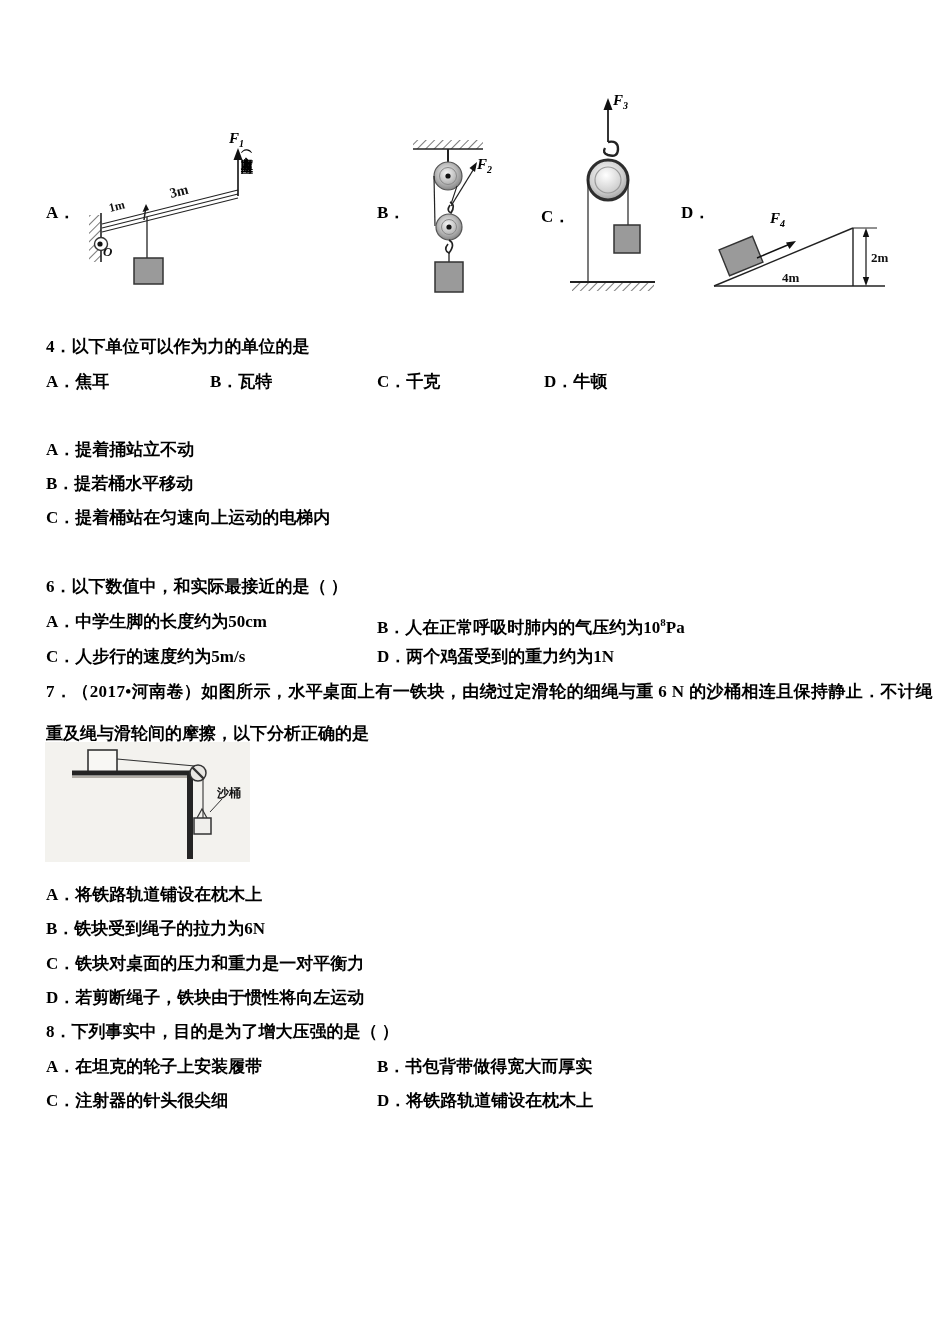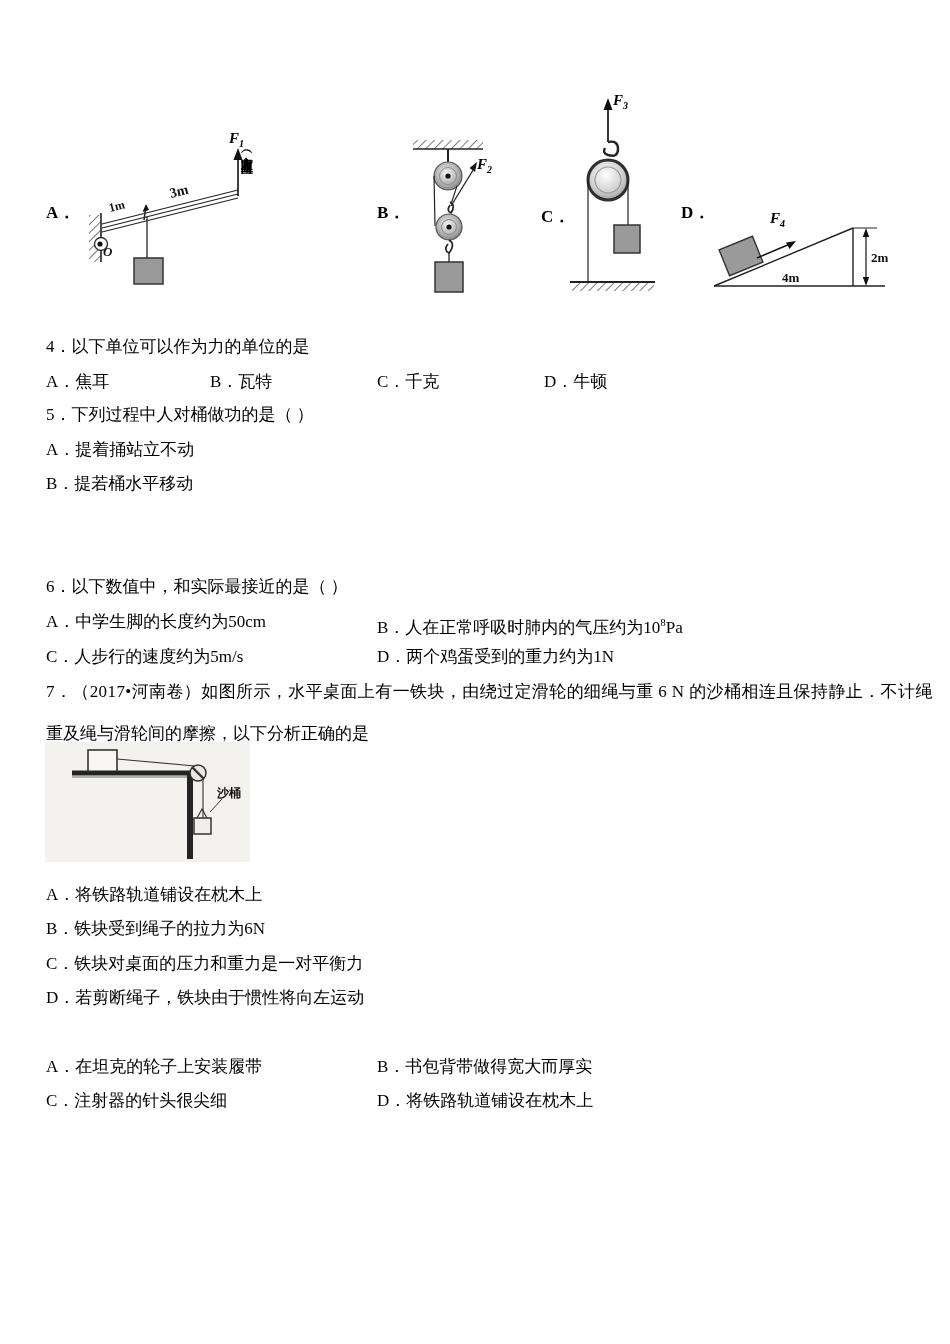--- a/index.html
+++ b/index.html
@@ -1,18 +1,18 @@
 <!DOCTYPE html>
 <html><head>
 <meta charset="utf-8">
 <style>
   html,body{margin:0;padding:0;background:#fff;}
   .page{position:relative;width:950px;height:1344px;background:#ffffff;overflow:hidden;
         font-family:"Liberation Serif","DejaVu Sans",serif;color:#000;}
-  .t{position:absolute;font-size:17px;font-weight:400;line-height:22px;white-space:nowrap;}
+  .t{position:absolute;font-size:17px;font-weight:700;line-height:22px;white-space:nowrap;}
   .wide{letter-spacing:.4px;}
   .figlab{position:absolute;font-size:17px;font-weight:700;}
   .flabel{position:absolute;font-family:"Liberation Serif",serif;font-style:italic;
           font-weight:600;font-size:15px;line-height:15px;}
   .flabel sub{font-size:10px;}
   .vnote{position:absolute;writing-mode:vertical-rl;font-size:12px;font-weight:700;
          letter-spacing:1px;line-height:13px;}
   sup.sp{font-size:11px;}
   svg{position:absolute;overflow:visible;}
   svg text{font-family:"Liberation Serif","DejaVu Sans",serif;font-weight:700;fill:#111;}
@@ -161,23 +161,23 @@
     <text x="171" y="67" font-size="13">2m</text>
   </svg>
   <div class="flabel" style="left:770px;top:211px"><i>F</i><sub>4</sub></div>
 
   <div class="t" style="left:46px;top:336px">4．以下单位可以作为力的单位的是</div>
   <div class="t" style="left:46px;top:371px">A．焦耳</div>
   <div class="t" style="left:210px;top:371px">B．瓦特</div>
   <div class="t" style="left:377px;top:371px">C．千克</div>
   <div class="t" style="left:544px;top:371px">D．牛顿</div>
 
-  <div class="t" style="left:46px;top:404px">5．下列过程中人对桶做功的是（ ）</div>
   <div class="t" style="left:46px;top:439px">A．提着捅站立不动</div>
   <div class="t" style="left:46px;top:473px">B．提若桶水平移动</div>
+  <div class="t" style="left:46px;top:507px">C．提着桶站在匀速向上运动的电梯内</div>
 
   <div class="t" style="left:46px;top:576px">6．以下数值中，和实际最接近的是（ ）</div>
   <div class="t" style="left:46px;top:611px">A．中学生脚的长度约为50cm</div>
   <div class="t" style="left:377px;top:611px"><span>B．人在正常呼吸时肺内的气压约为10</span><sup class="sp">8</sup><span>Pa</span></div>
   <div class="t" style="left:46px;top:646px">C．人步行的速度约为5m/s</div>
   <div class="t" style="left:377px;top:646px">D．两个鸡蛋受到的重力约为1N</div>
 
   <div class="t wide" style="left:46px;top:681px">7．（2017•河南卷）如图所示，水平桌面上有一铁块，由绕过定滑轮的细绳与重 6 N 的沙桶相连且保持静止．不计绳</div>
   <div class="t" style="left:46px;top:723px">重及绳与滑轮间的摩擦，以下分析正确的是</div>
 
@@ -201,19 +201,20 @@
     </g>
     <line x1="165" y1="72" x2="177" y2="59" stroke="#333" stroke-width="1"></line>
     <text x="172" y="57" font-size="12">沙桶</text>
   </svg>
 
   <div class="t" style="left:46px;top:884px">A．将铁路轨道铺设在枕木上</div>
   <div class="t" style="left:46px;top:918px">B．铁块受到绳子的拉力为6N</div>
   <div class="t" style="left:46px;top:953px">C．铁块对桌面的压力和重力是一对平衡力</div>
   <div class="t" style="left:46px;top:987px">D．若剪断绳子，铁块由于惯性将向左运动</div>
 
+  <div class="t" style="left:46px;top:1021px">8．下列事实中，目的是为了增大压强的是（ ）</div>
   <div class="t" style="left:46px;top:1056px">A．在坦克的轮子上安装履带</div>
   <div class="t" style="left:377px;top:1056px">B．书包背带做得宽大而厚实</div>
   <div class="t" style="left:46px;top:1090px">C．注射器的针头很尖细</div>
   <div class="t" style="left:377px;top:1090px">D．将铁路轨道铺设在枕木上</div>
 
 
 </div>
 
 </body></html>

